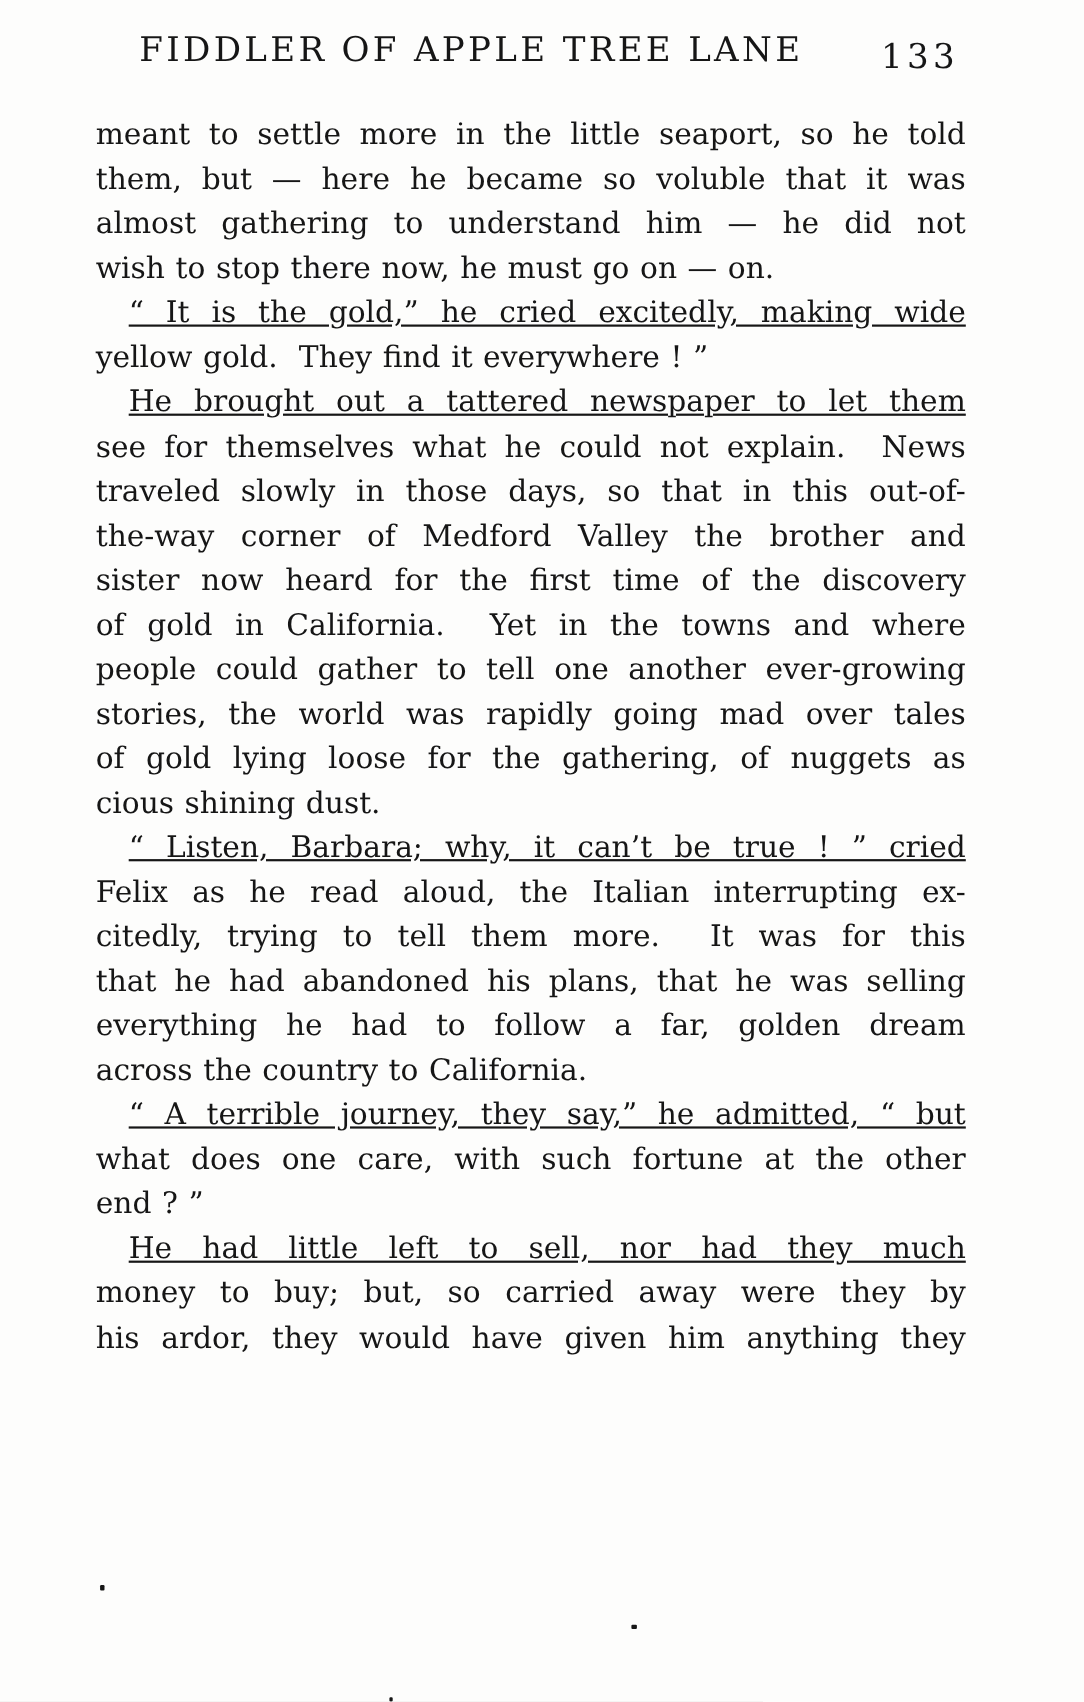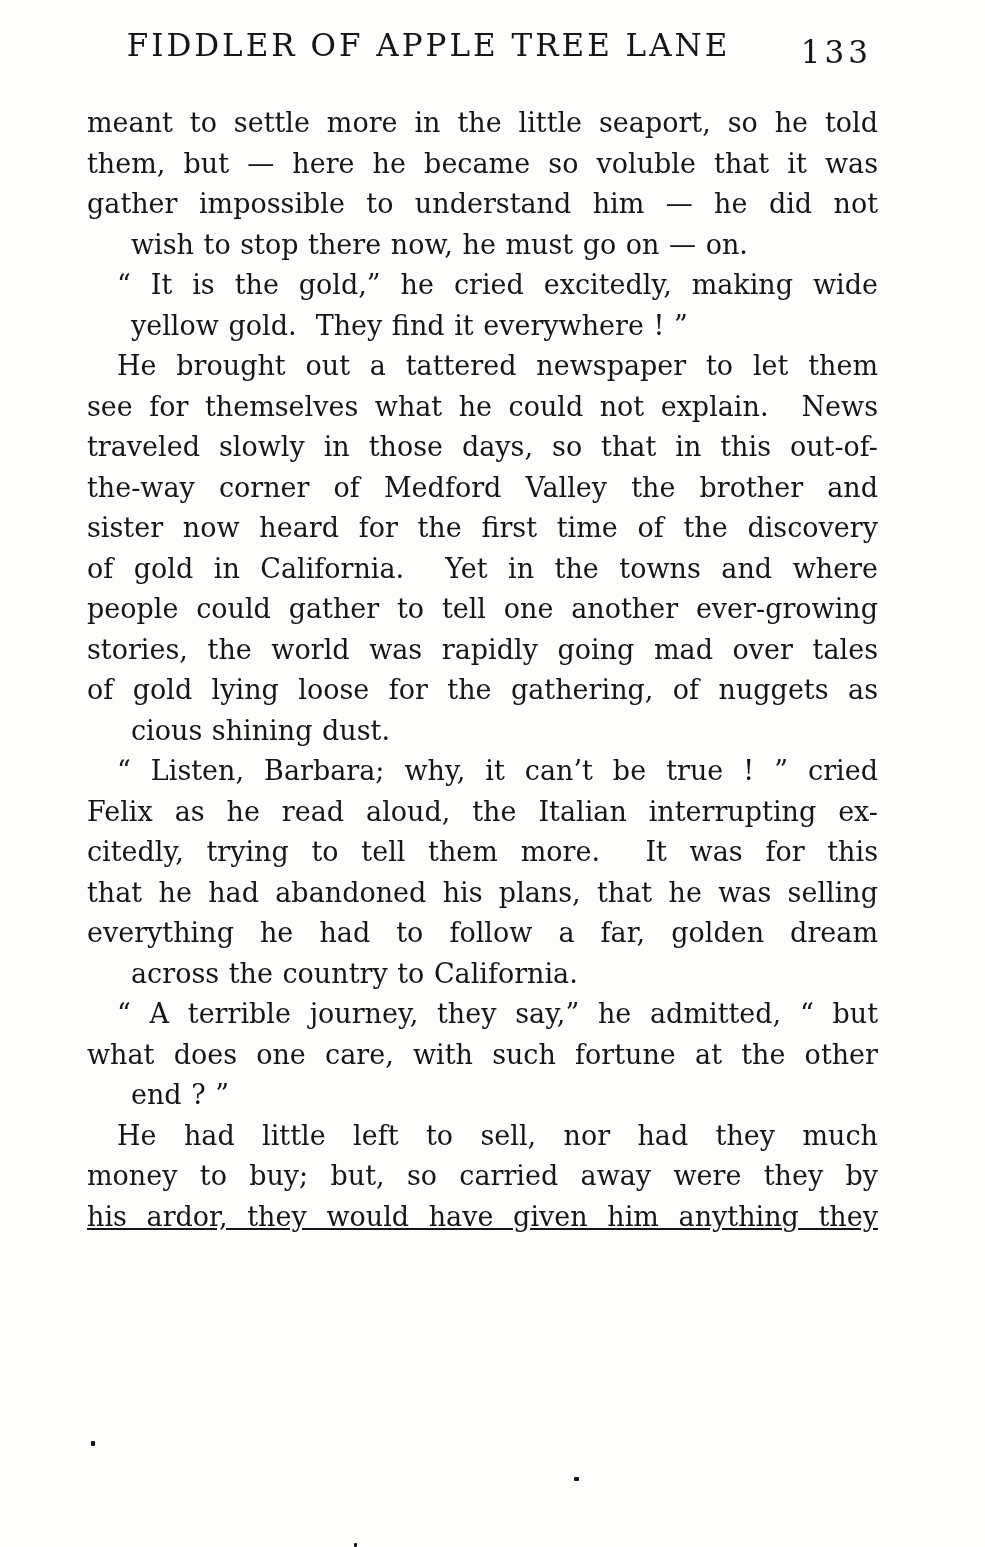--- a/index.html
+++ b/index.html
@@ -53,44 +53,44 @@
   .line {
     font-size: 27px;
     line-height: 40.5px;
     height: 40.5px;
     text-align: justify;
     text-align-last: justify;
     white-space: nowrap; 
     overflow: visible;
     word-spacing: 1px;
   }
-  .line.justified { white-space: normal; text-decoration: underline; }
-  .line.last { text-align-last: left; margin-left: 44px; }
-  .line.indent { text-indent: 30px; }
+  .line.justified { white-space: normal; }
+  .line.last { text-align-last: left; }
+  .line.indent { text-indent: 30px; text-decoration: underline; }
   .ink-speck {
     position: absolute;
     background: var(--ink);
     border-radius: 1px;
   }
 </style>
 </head>
 <body>
 
 <div class="page">
 
   <div class="running-header">
     <div class="header-title">FIDDLER OF APPLE TREE LANE</div>
     <div class="page-number">133</div>
   </div>
 
   <div class="page-body">
 
   <div class="line">meant to settle more in the little seaport, so he told</div>
       <div class="line">them, but — here he became so voluble that it was</div>
-      <div class="line">gather impossible to understand him — he did not</div>
+      <div class="line">almost gathering to understand him — he did not</div>
       <div class="line last">wish to stop there now, he must go on — on.</div>
       <div class="line indent">“ It is the gold,” he cried excitedly, making wide</div>
       <div class="line last">yellow gold.&nbsp; They find it everywhere ! ”</div>
       <div class="line indent">He brought out a tattered newspaper to let them</div>
       <div class="line">see for themselves what he could not explain.&nbsp; News</div>
       <div class="line">traveled slowly in those days, so that in this out-of-</div>
       <div class="line">the-way corner of Medford Valley the brother and</div>
       <div class="line">sister now heard for the first time of the discovery</div>
       <div class="line">of gold in California.&nbsp; Yet in the towns and where</div>
       <div class="line">people could gather to tell one another ever-growing</div>

